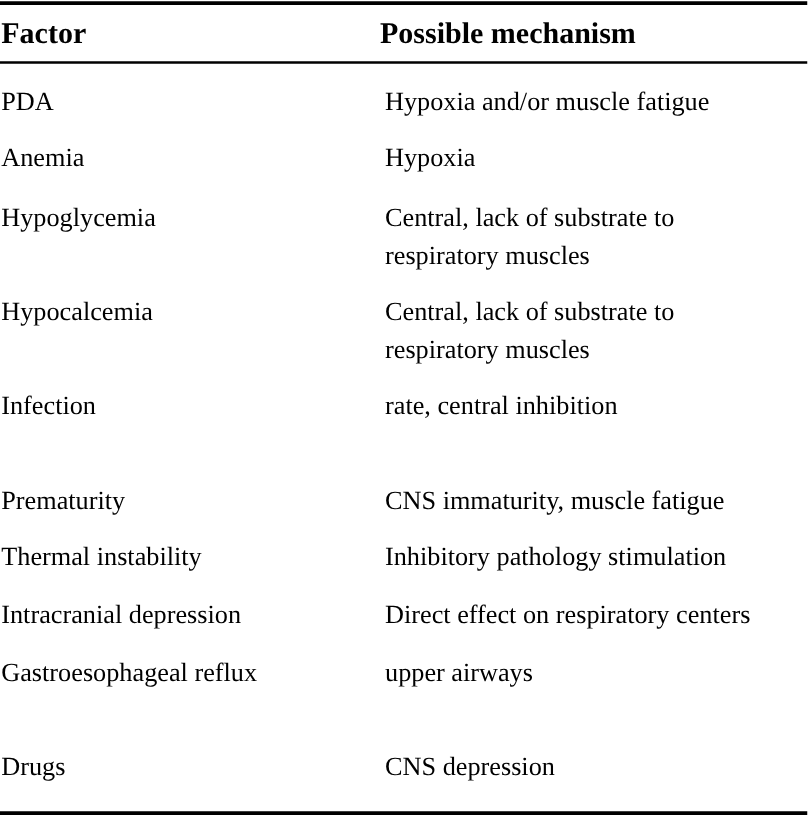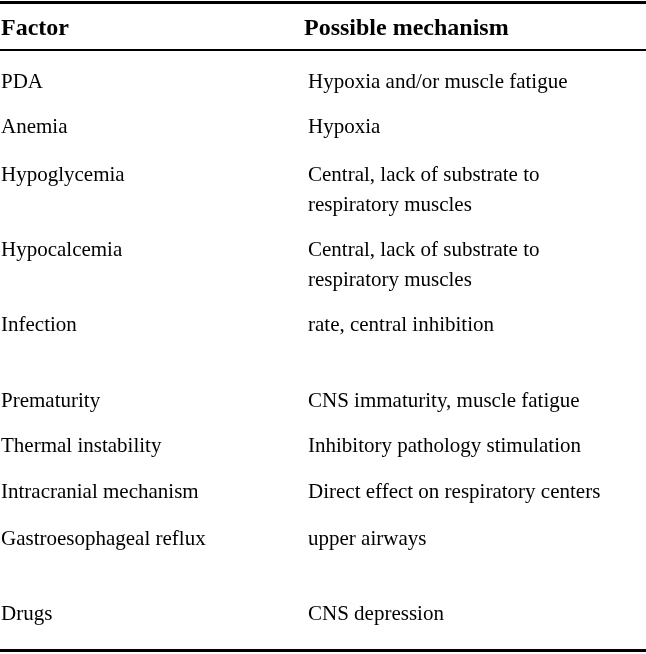--- a/index.html
+++ b/index.html
@@ -111,21 +111,21 @@
   </div>
 
   <div class="row" style="top:430px">
     <div class="cell col1">Thermal instability</div>
     <div class="cell col2">
       <span class="line">Inhibitory pathology stimulation</span>
     </div>
   </div>
 
   <div class="row" style="top:476px">
-    <div class="cell col1">Intracranial mechanism</div>
+    <div class="cell col1">Intracranial depression</div>
     <div class="cell col2">
       <span class="line">Direct effect on respiratory centers</span>
     </div>
   </div>
 
   <div class="row" style="top:523px">
     <div class="cell col1">Gastroesophageal reflux</div>
     <div class="cell col2">
       <span class="line">upper airways</span>
     </div>

